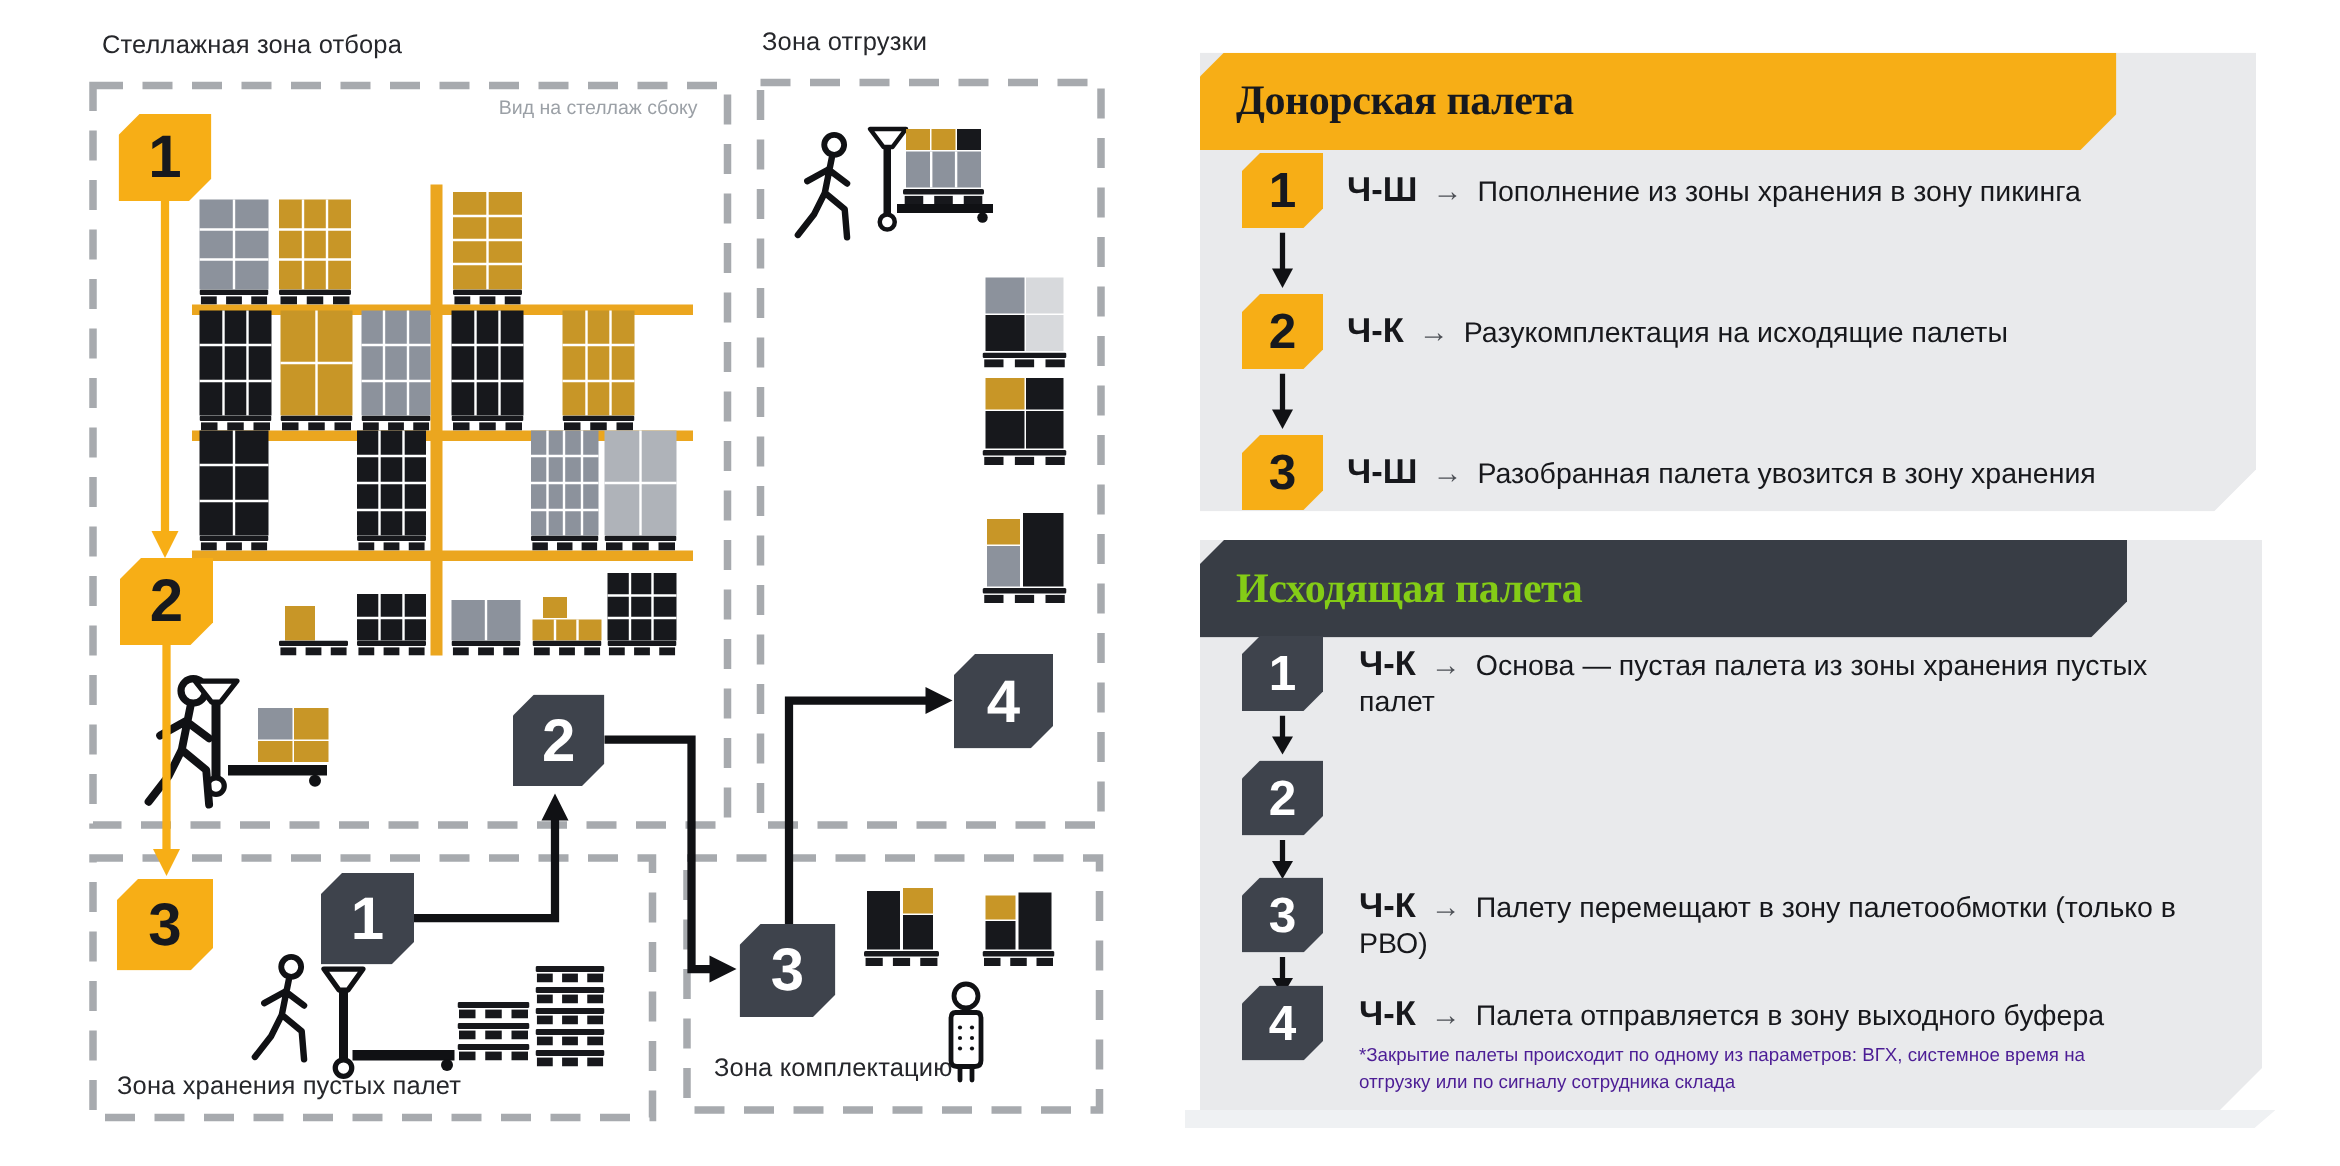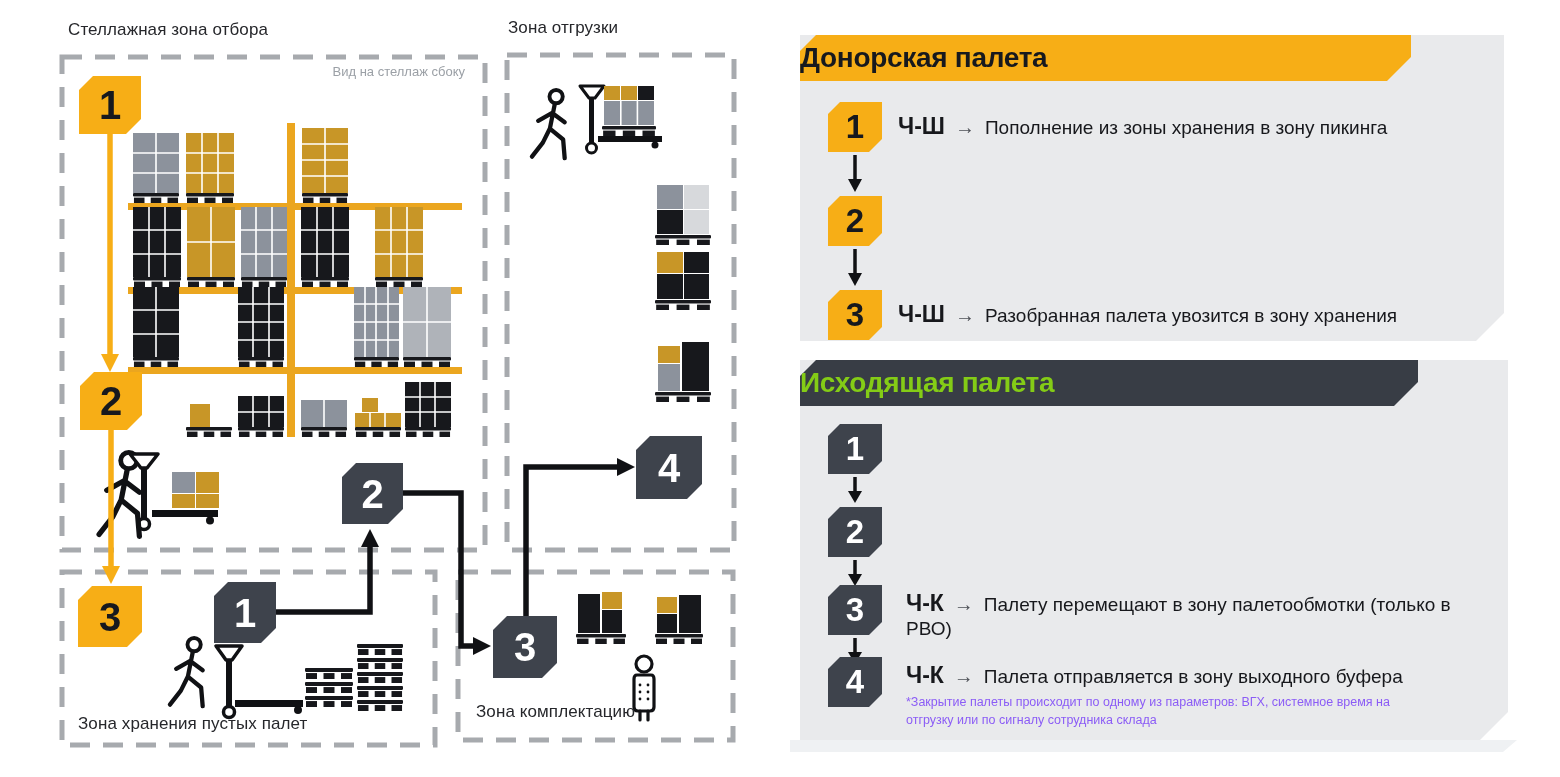--- a/index.html
+++ b/index.html
@@ -15,39 +15,39 @@
   .view-note{position:absolute;font-size:13px;color:#9BA0A6;text-align:right;width:165px;}
 
   .fbadge{position:absolute;display:flex;align-items:center;justify-content:center;
           font-weight:700;font-size:40px;line-height:1;
           clip-path:polygon(14px 0,100% 0,100% calc(100% - 15px),calc(100% - 15px) 100%,0 100%,0 14px);}
   .fbadge.y{background:#F7AE16;color:#17191e;}
   .fbadge.d{background:#3E434C;color:#fff;}
 
   .panel{position:absolute;background:#E9EAEC;
          clip-path:polygon(0 0,100% 0,100% calc(100% - 28px),calc(100% - 28px) 100%,0 100%);}
-  .banner{position:absolute;left:0;top:0;height:46px;display:flex;align-items:center;
-          box-sizing:border-box;font-size:28px;font-weight:700;letter-spacing:-.3px;
-          clip-path:polygon(16px 0,100% 0,100% calc(100% - 24px),calc(100% - 24px) 100%,0 100%,0 16px);}
+  .banner{position:absolute;left:0;top:0;height:65px;display:flex;align-items:center;
+          padding-left:24px;box-sizing:border-box;font-size:28px;font-weight:700;letter-spacing:-.3px;
+          clip-path:polygon(16px 0,100% 0,100% calc(100% - 24px),calc(100% - 24px) 100%,0 100%,0 16px);font-family:Liberation Serif, serif;}
   .banner.y{background:#F7AE16;color:#17191e;}
   .banner.d{background:#383D45;color:#84cc16;}
 
   .step{position:absolute;left:28px;display:flex;}
   .sbadge{flex:0 0 54px;width:54px;height:50px;display:flex;align-items:center;justify-content:center;
           font-weight:700;font-size:33px;
           clip-path:polygon(12px 0,100% 0,100% calc(100% - 13px),calc(100% - 13px) 100%,0 100%,0 12px);}
   .sbadge.y{background:#F7AE16;color:#17191e;}
   .sbadge.d{background:#3E434C;color:#fff;}
   .txt{margin-left:24px;font-size:19px;line-height:24px;}
   .panel-donor .step{align-items:center;}
   .panel-donor .txt{width:590px;margin-left:16px;}
   .panel-out .txt{width:575px;padding-top:6px;}
   .code{font-weight:700;font-size:23px;}
   .arr{color:#4c4f55;font-size:20px;margin:0 10px;}
-  .fnote{font-size:12.5px;line-height:1.4;color:#8b5cf6;margin-top:5px;width:485px;}
+  .fnote{font-size:12.5px;line-height:1.4;color:#4c1d95;margin-top:5px;width:485px;}
   .varrow{position:absolute;}
   .bottom-strip{position:absolute;left:790px;top:740px;width:727px;height:12px;background:#EFF1F3;
                 clip-path:polygon(0 0,100% 0,calc(100% - 14px) 100%,0 100%);}
 </style>
 </head>
 <body>
 
 <div class="stage">
 
   <svg class="diagram-svg" width="780" height="777" viewBox="0 0 780 777">
@@ -261,36 +261,38 @@
     <div class="step" style="top:67px;">
       <div class="sbadge y">1</div>
       <div class="txt"><span class="code">Ч-Ш</span><span class="arr">→</span><span class="desc">Пополнение из зоны хранения в зону пикинга</span></div>
     </div>
     <svg class="varrow" style="left:47px;top:120px;" width="16" height="38" viewBox="0 0 16 38">
       <line x1="8" y1="0" x2="8" y2="26" stroke="#101114" stroke-width="3.5"></line>
         <polygon points="8,37 1,24 15,24" fill="#101114"></polygon>
     </svg>
     <div class="step" style="top:161px;">
       <div class="sbadge y">2</div>
+      <div class="txt"><span class="code">Ч-К</span><span class="arr">→</span><span class="desc">Разукомплектация на исходящие палеты</span></div>
     </div>
     <svg class="varrow" style="left:47px;top:214px;" width="16" height="38" viewBox="0 0 16 38">
       <line x1="8" y1="0" x2="8" y2="26" stroke="#101114" stroke-width="3.5"></line>
         <polygon points="8,37 1,24 15,24" fill="#101114"></polygon>
     </svg>
     <div class="step" style="top:255px;">
       <div class="sbadge y">3</div>
       <div class="txt"><span class="code">Ч-Ш</span><span class="arr">→</span><span class="desc">Разобранная палета увозится в зону хранения</span></div>
     </div>
   </div>
 
   <div class="panel panel-out" style="left:800px;top:360px;width:708px;height:380px;">
     <div class="banner d" style="width:618px;">Исходящая палета</div>
 
     <div class="step" style="top:64px;">
       <div class="sbadge d">1</div>
+      <div class="txt"><span class="code">Ч-К</span><span class="arr">→</span><span class="desc">Основа — пустая палета из зоны хранения пустых палет</span></div>
     </div>
     <svg class="varrow" style="left:47px;top:117px;" width="16" height="27" viewBox="0 0 16 27">
       <line x1="8" y1="0" x2="8" y2="16" stroke="#101114" stroke-width="3.5"></line>
         <polygon points="8,26 1,14 15,14" fill="#101114"></polygon>
     </svg>
     <div class="step" style="top:147px;">
       <div class="sbadge d">2</div>
     </div>
     <svg class="varrow" style="left:47px;top:200px;" width="16" height="27" viewBox="0 0 16 27">
       <line x1="8" y1="0" x2="8" y2="16" stroke="#101114" stroke-width="3.5"></line>

